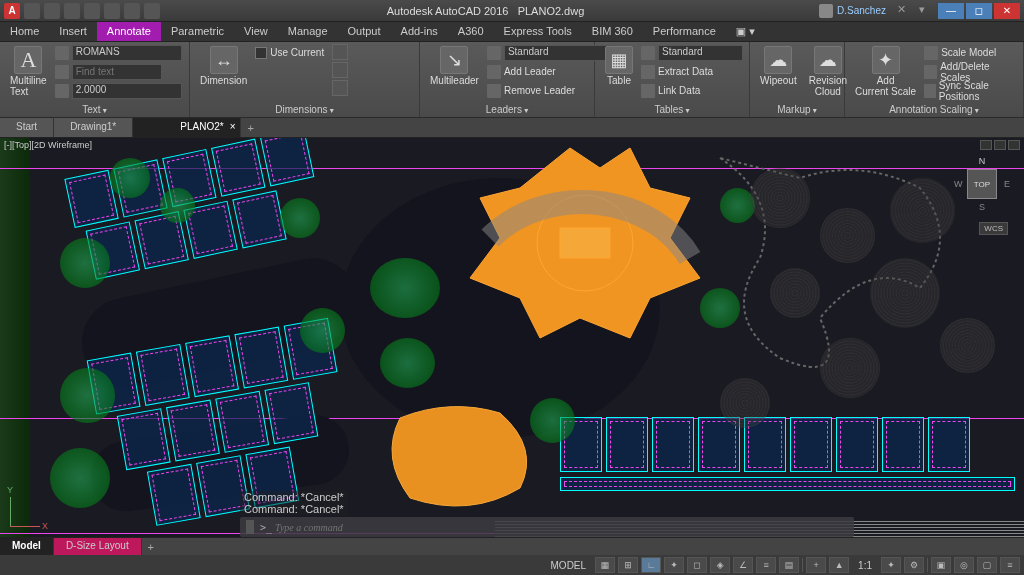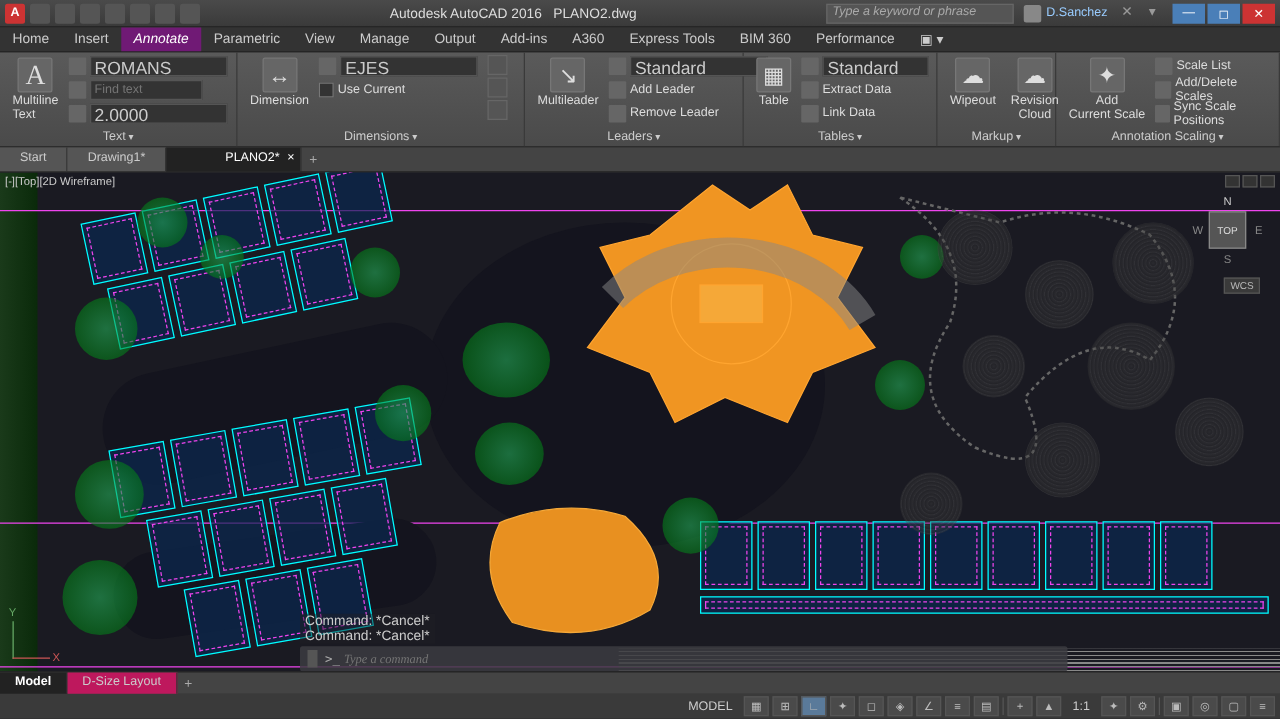--- a/index.html
+++ b/index.html
@@ -17,36 +17,36 @@
 .titlebar .winbtns { display: flex; gap: 2px; }
 .titlebar .winbtns div { width: 26px; height: 16px; display:flex; align-items:center; justify-content:center; color:#fff; font-size:10px;}
 .titlebar .winbtns .min{background:#4a7fb8;}
 .titlebar .winbtns .max{background:#4a7fb8;}
 .titlebar .winbtns .close{background:#c33;}
 .titlebar .xicon{width:16px;height:16px;color:#999;margin:0 3px;}
 
 
 .menutabs { height: 20px; background: #333; display: flex; align-items: stretch; border-bottom: 1px solid #222;}
 .menutabs .tab { padding: 3px 10px; font-size: 11px; color: #ccc; cursor:pointer;}
-.menutabs .tab.active { background: #701a75; color: #fff; font-style: italic; }
+.menutabs .tab.active { background: #a21caf; color: #fff; }
 
 
 .ribbon { height: 76px; background: linear-gradient(#5a5a5a,#4a4a4a); display: flex; border-bottom: 1px solid #2a2a2a;}
 .panel { border-right: 1px solid #3a3a3a; padding: 2px 6px; display:flex; flex-direction:column; justify-content:space-between;}
 .panel-body{display:flex; gap:4px; align-items:flex-start; flex:1;}
 .panel-title{text-align:center; font-size:10px; color:#ccc; padding-top:2px;}
 .panel-title::after{content:" ▾"; font-size:8px;}
 .bigbtn{display:flex;flex-direction:column;align-items:center;gap:1px;font-size:10px;color:#ddd;padding:2px 4px;}
 .bigbtn .ico{width:28px;height:28px;background:#666;border:1px solid #777;border-radius:2px;display:flex;align-items:center;justify-content:center;font-size:18px;color:#ddd;}
 .bigbtn .ico.a::before{content:"A";font-size:22px;font-family:serif;}
 .col{display:flex;flex-direction:column;gap:2px;}
 .smallrow{display:flex;align-items:center;gap:3px;font-size:10px;color:#ddd;height:17px;}
 .smallrow .sico{width:14px;height:14px;background:#666;border-radius:1px;}
 .input-sm{width:90px;height:16px;background:#333;border:1px solid #555;font-size:10px;color:#ccc;padding:0 3px;}
-.dropdown-sm{width:110px;height:16px;background:#333;border:1px solid #555;font-size:14px;color:#ccc;padding:0 3px;}
+.dropdown-sm{width:110px;height:16px;background:#333;border:1px solid #555;font-size:10px;color:#ccc;padding:0 3px;}
 .checkbox{width:12px;height:12px;background:#333;border:1px solid #777;}
 .tinybtn{width:16px;height:16px;background:#555;border:1px solid #666;}
 
 
 .filetabs{height:20px;background:#444;display:flex;align-items:stretch;border-bottom:1px solid #222;}
 .filetabs .ftab{padding:3px 16px;font-size:10px;color:#ccc;background:#555;border-right:1px solid #333;position:relative;}
 .filetabs .ftab.active{background:#222;color:#fff;padding-left:47px;}
 .filetabs .ftab.active::after{content:"×";position:absolute;right:4px;top:3px;font-size:10px;}
 .filetabs .addtab{width:20px;display:flex;align-items:center;justify-content:center;color:#aaa;}
 
@@ -111,21 +111,20 @@
     <div class="qbtn"></div>
     <div class="qbtn"></div>
     <div class="qbtn"></div>
     <div class="qbtn"></div>
     <div class="qbtn"></div>
     <div class="qbtn"></div>
   </div>
   <div class="title">
     <span>Autodesk AutoCAD 2016</span>&nbsp;&nbsp;&nbsp;<span>PLANO2.dwg</span>
   </div>
-  <div class="search">Type a keyword or phrase</div>
   <div class="user">
     <span class="avatar"></span>
     <span>D.Sanchez</span>
   </div>
   <span class="xicon">✕</span>
   <span class="xicon">▾</span>
   <div class="winbtns">
     <div class="min">—</div>
     <div class="max">◻</div>
     <div class="close">✕</div>
@@ -176,24 +175,20 @@
   </div>
 
   <div class="panel" style="width:230px;">
     <div class="panel-body">
       <div class="bigbtn">
         <div class="ico">↔</div>
         <span>Dimension</span>
       </div>
       <div class="col">
         <div class="smallrow">
-            <span class="sico"></span>
-            <div class="dropdown-sm">EJES</div>
-          </div>
-        <div class="smallrow">
             <span class="checkbox"></span>
             <span>Use Current</span>
           </div>
       </div>
       <div class="col" style="margin-left:4px;">
         <div class="tinybtn"></div>
         <div class="tinybtn"></div>
         <div class="tinybtn"></div>
       </div>
     </div>
@@ -266,21 +261,21 @@
   <div class="panel" style="flex:1;">
     <div class="panel-body">
       <div class="bigbtn">
         <div class="ico">✦</div>
         <span style="white-space:pre;text-align:center">Add
 Current Scale</span>
       </div>
       <div class="col">
         <div class="smallrow">
             <span class="sico"></span>
-            <span>Scale List</span>
+            <span>Scale Model</span>
           </div>
         <div class="smallrow">
             <span class="sico"></span>
             <span>Add/Delete Scales</span>
           </div>
         <div class="smallrow">
             <span class="sico"></span>
             <span>Sync Scale Positions</span>
           </div>
       </div>

